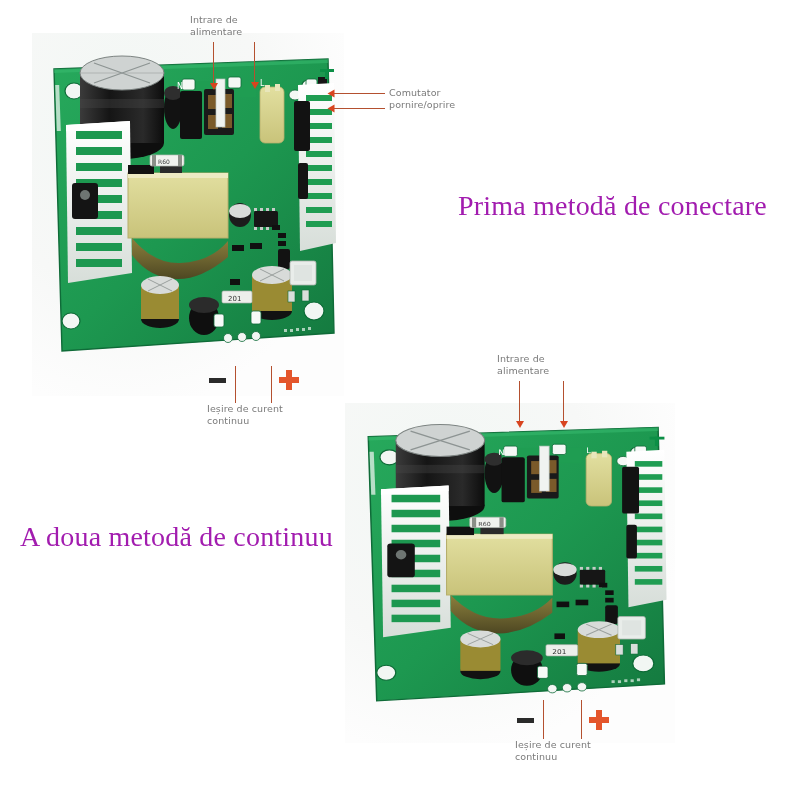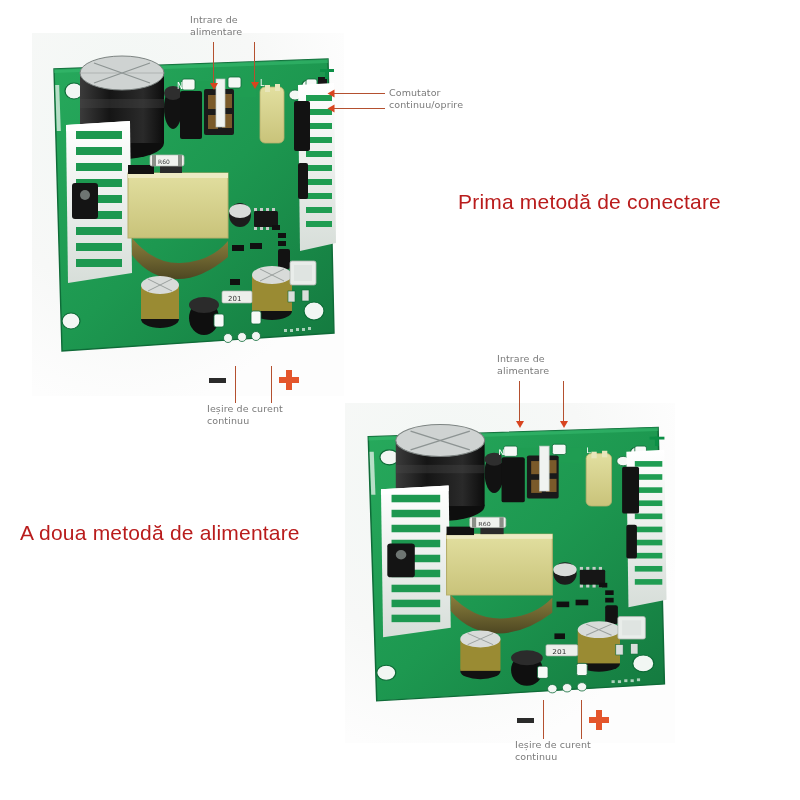--- a/index.html
+++ b/index.html
@@ -31,22 +31,22 @@
   .arrowhead{position:absolute;width:0;height:0;
      border-left:4px solid transparent;border-right:4px solid transparent;
      border-top:7px solid #d8441f;}
 
   
   .minus{position:absolute;background:#2b2b2b;}
   .plus{position:absolute;}
   .plus i{position:absolute;background:#e4562c;display:block;}
 
   
-  .heading{position:absolute;color:#b91c1c;font-size:21px;
-     font-family:Liberation Sans, sans-serif;
+  .heading{position:absolute;color:#a21caf;font-size:28px;
+     font-family:Liberation Serif, serif;
      letter-spacing:.2px;white-space:nowrap;}
 </style>
 </head>
 <body>
 
 <div class="stage">
 
   <div class="photo" style="left:32px;top:33px;width:312px;height:363px;">
     <div class="tint"></div>
 
@@ -280,21 +280,21 @@
   </div>
 
   <div class="anno" style="left:190px;top:14px;width:78px;">Intrare de
 alimentare</div>
   <div class="lead v" style="left:213px;top:42px;height:42px;"></div>
   <div class="arrowhead" style="left:210px;top:83px;"></div>
   <div class="lead v" style="left:254px;top:42px;height:41px;"></div>
   <div class="arrowhead" style="left:251px;top:82px;"></div>
 
   <div class="anno left" style="left:389px;top:87px;width:100px;">Comutator
-continuu/oprire</div>
+pornire/oprire</div>
   <div class="lead h" style="left:329px;top:93px;width:56px;"></div>
   <div class="arrowhead" style="left:327px;top:90px;transform:rotate(90deg);"></div>
   <div class="lead h" style="left:329px;top:108px;width:56px;"></div>
   <div class="arrowhead" style="left:327px;top:105px;transform:rotate(90deg);"></div>
 
   <div class="minus" style="left:209px;top:378px;width:17px;height:5px;"></div>
   <div class="plus" style="left:279px;top:370px;width:20px;height:20px;">
     <i style="left:0;top:7px;width:20px;height:6px;"></i>
     <i style="left:7px;top:0;width:6px;height:20px;"></i>
   </div>
@@ -525,15 +525,15 @@
   <div class="plus" style="left:589px;top:710px;width:20px;height:20px;">
     <i style="left:0;top:7px;width:20px;height:6px;"></i>
     <i style="left:7px;top:0;width:6px;height:20px;"></i>
   </div>
 
   <div class="lead v" style="left:543px;top:700px;height:39px;"></div>
   <div class="lead v" style="left:581px;top:700px;height:39px;"></div>
   <div class="anno" style="left:515px;top:739px;width:94px;">Ieșire de curent
 continuu</div>
 
-  <div class="heading" style="left:20px;top:521px;">A doua metodă de alimentare</div>
+  <div class="heading" style="left:20px;top:521px;">A doua metodă de continuu</div>
 
 </div>
 
 </body></html>

